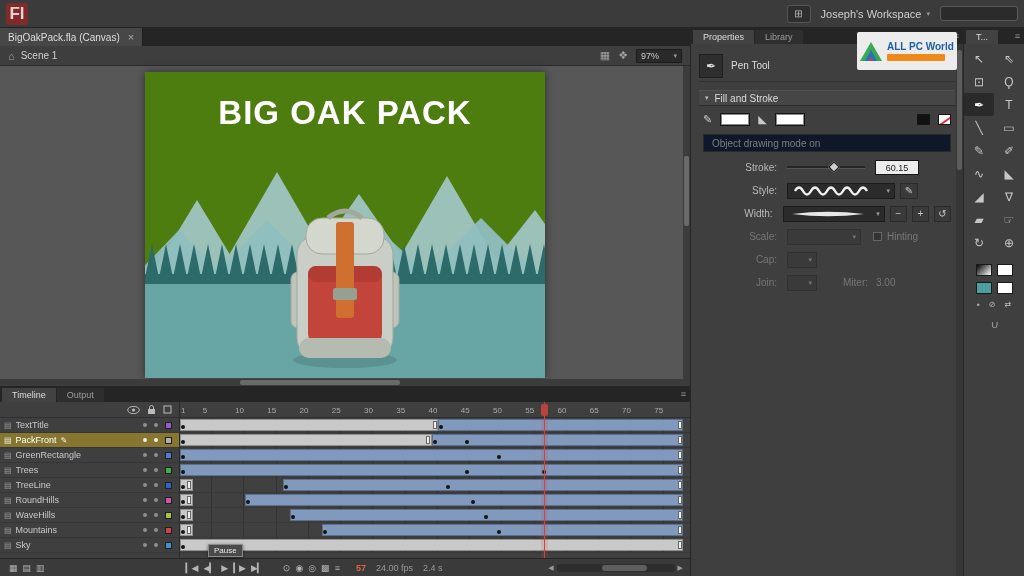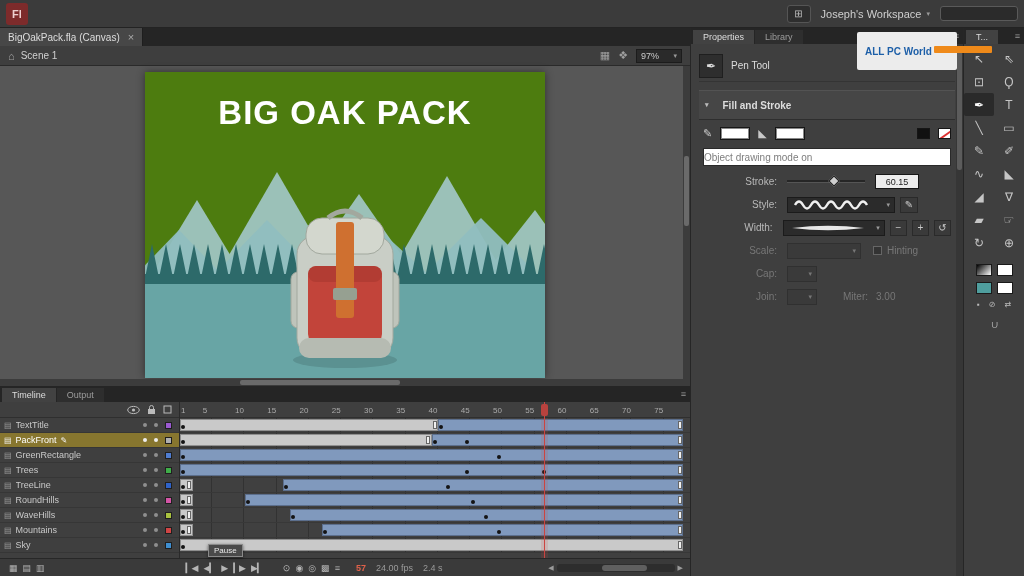--- a/index.html
+++ b/index.html
@@ -1,21 +1,21 @@
 <!DOCTYPE html>
 <html><head>
 <meta charset="utf-8">
 <style>
   *{box-sizing:border-box;margin:0;padding:0}
   html,body{width:1024px;height:576px;background:#222;overflow:hidden}
   #app{position:relative;width:1024px;height:576px;background:#333;font-family:"Liberation Sans",sans-serif;font-size:10px;color:#ccc;user-select:none}
 
   
   #menubar{position:absolute;left:0;top:0;width:1024px;height:28px;background:#3b3b3b;border-bottom:1px solid #232323;display:flex;align-items:center;padding:0 6px}
-  .fl-logo{width:22px;height:22px;background:#7d2b2b;color:#eecfcf;font-weight:bold;font-size:11px;display:flex;align-items:center;justify-content:center;border-radius:3px;margin-right:8px}
+  .fl-logo{width:22px;height:22px;background:#7d2b2b;color:#eecfcf;font-weight:bold;font-size:17px;display:flex;align-items:center;justify-content:center;border-radius:3px;margin-right:8px}
   #menu-items{display:flex}
   .menu-item{padding:4px 9px;font-size:11px;color:#d2d2d2;cursor:default}
   .mb-right{margin-left:auto;display:flex;align-items:center;gap:10px}
   .appbar-btn{width:24px;height:18px;background:#2e2e2e;border:1px solid #555;border-radius:3px;display:flex;align-items:center;justify-content:center;font-size:10px;color:#bbb}
   .workspace{font-size:11px;color:#cfcfcf;display:flex;gap:5px;align-items:center}
   .caret{font-size:7px;color:#9a9a9a}
   .search-box{width:78px;height:15px;background:#2b2b2b;border:1px solid #5a5a5a;border-radius:3px}
 
   
   #doctabs{position:absolute;left:0;top:28px;width:690px;height:18px;background:#252525;display:flex}
@@ -81,33 +81,33 @@
   .sb-arrow{font-size:7px;color:#9a9a9a;padding:0 1px}
   .tooltip{position:absolute;left:208px;top:158px;background:#4a4a4a;border:1px solid #8a8a8a;color:#e8e8e8;font-size:8px;padding:1px 5px;z-index:30;box-shadow:0 1px 3px rgba(0,0,0,.5)}
 
   
   #props{position:absolute;left:690px;top:28px;width:273px;height:548px;background:#3f3f3f;border-left:1px solid #262626}
   .props-content{position:relative;padding:6px 8px 0 8px}
   .tool-row{display:flex;align-items:center;gap:8px;height:32px;border-bottom:1px solid #343434}
   .tool-chip{width:24px;height:24px;background:#2e2e2e;border:1px solid #1f1f1f;display:flex;align-items:center;justify-content:center;color:#ddd;font-size:12px}
   .tool-name{color:#ddd}
   .watermark{position:absolute;right:6px;top:4px;width:100px;height:38px;background:#ececec;border-radius:2px;display:flex;align-items:center;gap:5px;padding:3px;z-index:10}
-  .wm-text{display:flex;flex-direction:row;gap:2px}
+  .wm-text{display:flex;flex-direction:column;gap:2px}
   .wm-title{color:#1d5fa8;font-weight:bold;font-size:10px;white-space:nowrap}
   .wm-bar{width:58px;height:7px;background:#ef8a1a;border-radius:1px}
-  .sec-head{margin-top:8px;height:30px;background:#464646;border-top:1px solid #535353;border-bottom:1px solid #2e2e2e;display:flex;align-items:center;gap:14px;padding:0 6px;color:#ddd;font-weight:bold}
+  .sec-head{margin-top:8px;height:16px;background:#464646;border-top:1px solid #535353;border-bottom:1px solid #2e2e2e;display:flex;align-items:center;gap:6px;padding:0 6px;color:#ddd;font-weight:normal}
   .sec-caret{font-size:7px;color:#bbb}
   .swatch-row{display:flex;align-items:center;gap:8px;height:26px;padding:0 4px}
   .sw-ic{color:#c9c9c9;font-size:11px}
   .swatch{width:30px;height:13px;background:#fff;border:1px solid #161616;box-shadow:inset 0 0 0 1px #888}
   .mini-sw{width:13px;height:11px;border:1px solid #161616}
   .mini-black{background:#111;margin-left:auto}
   .mini-none{background:#fff;position:relative;overflow:hidden}
   .mini-none::after{content:"";position:absolute;left:-2px;top:4px;width:20px;height:2px;background:#d33;transform:rotate(-35deg)}
-  .obj-draw{height:18px;margin:2px 4px 4px 4px;background:#ffffff;border:1px solid #2a2a2a;color:#7e7e7e;display:flex;align-items:center;padding:0 0}
+  .obj-draw{height:18px;margin:2px 4px 4px 4px;background:#0f172a;border:1px solid #2a2a2a;color:#7e7e7e;display:flex;align-items:center;padding:0 8px}
   .prow{display:flex;align-items:center;height:23px;padding:0 4px}
   .plabel{width:74px;text-align:right;margin-right:10px;color:#b9b9b9}
   .plabel.dim,.dim{color:#777}
   .slider{width:78px;height:3px;background:#262626;border-bottom:1px solid #555;position:relative;margin-right:10px}
   .sl-thumb{position:absolute;left:55%;top:-3px;width:8px;height:8px;background:#cfcfcf;border:1px solid #1d1d1d;transform:rotate(45deg)}
   .val-box{width:44px;height:15px;background:#ececec;color:#222;border:1px solid #161616;display:flex;align-items:center;justify-content:center;font-size:9px}
   .dd{height:16px;background:#2b2b2b;border:1px solid #1b1b1b;display:flex;align-items:center;justify-content:space-between;padding:0 4px;color:#ccc}
   .dd.disabled{background:#3a3a3a;border-color:#303030}
   .dd .caret{margin-left:4px}
   .w108{width:108px}.w74{width:74px}.w30{width:30px}

